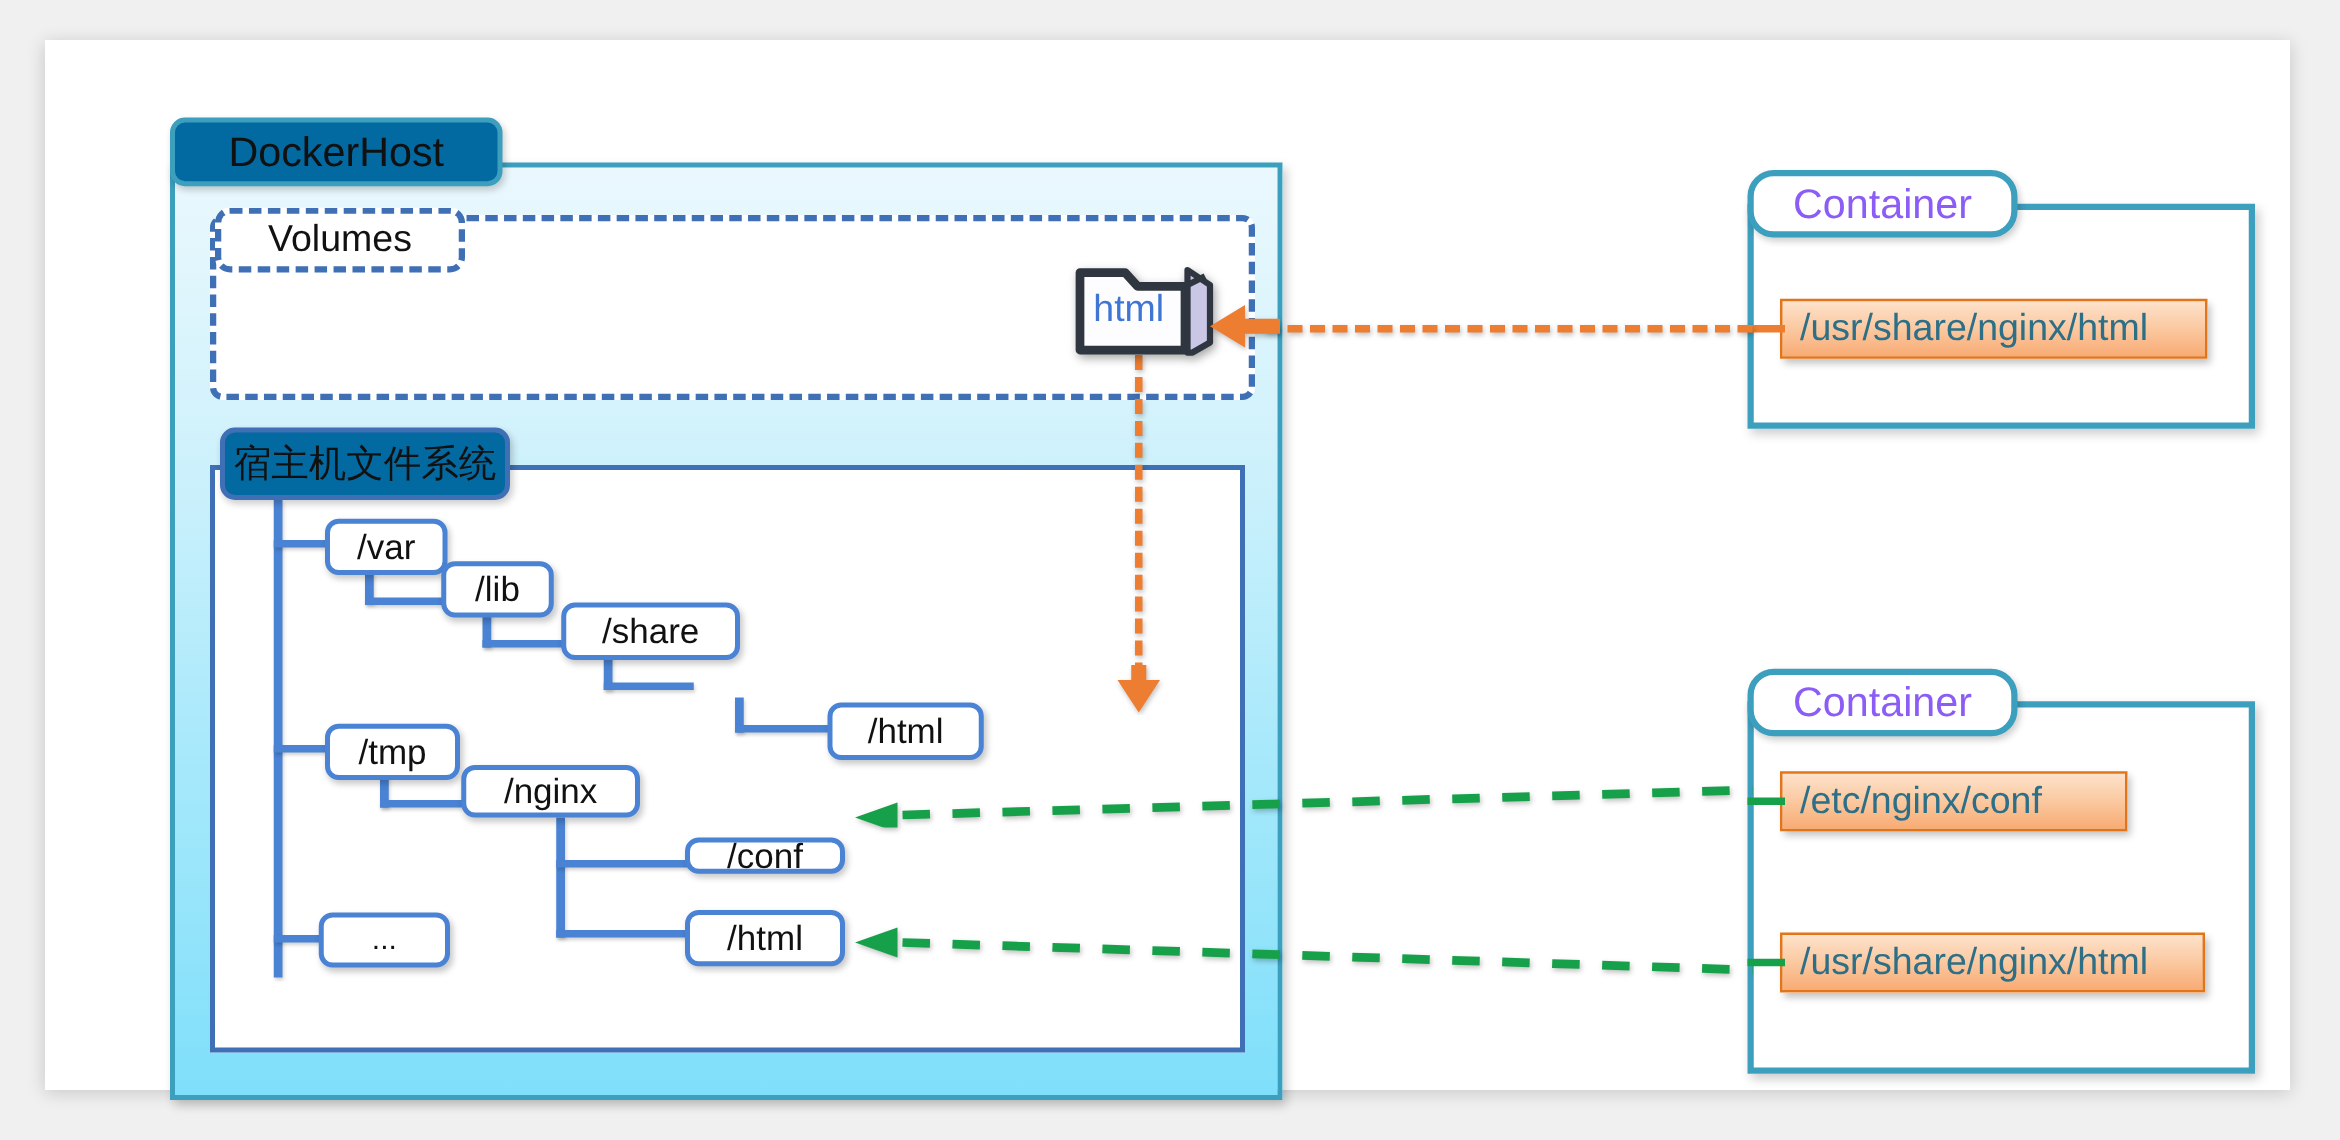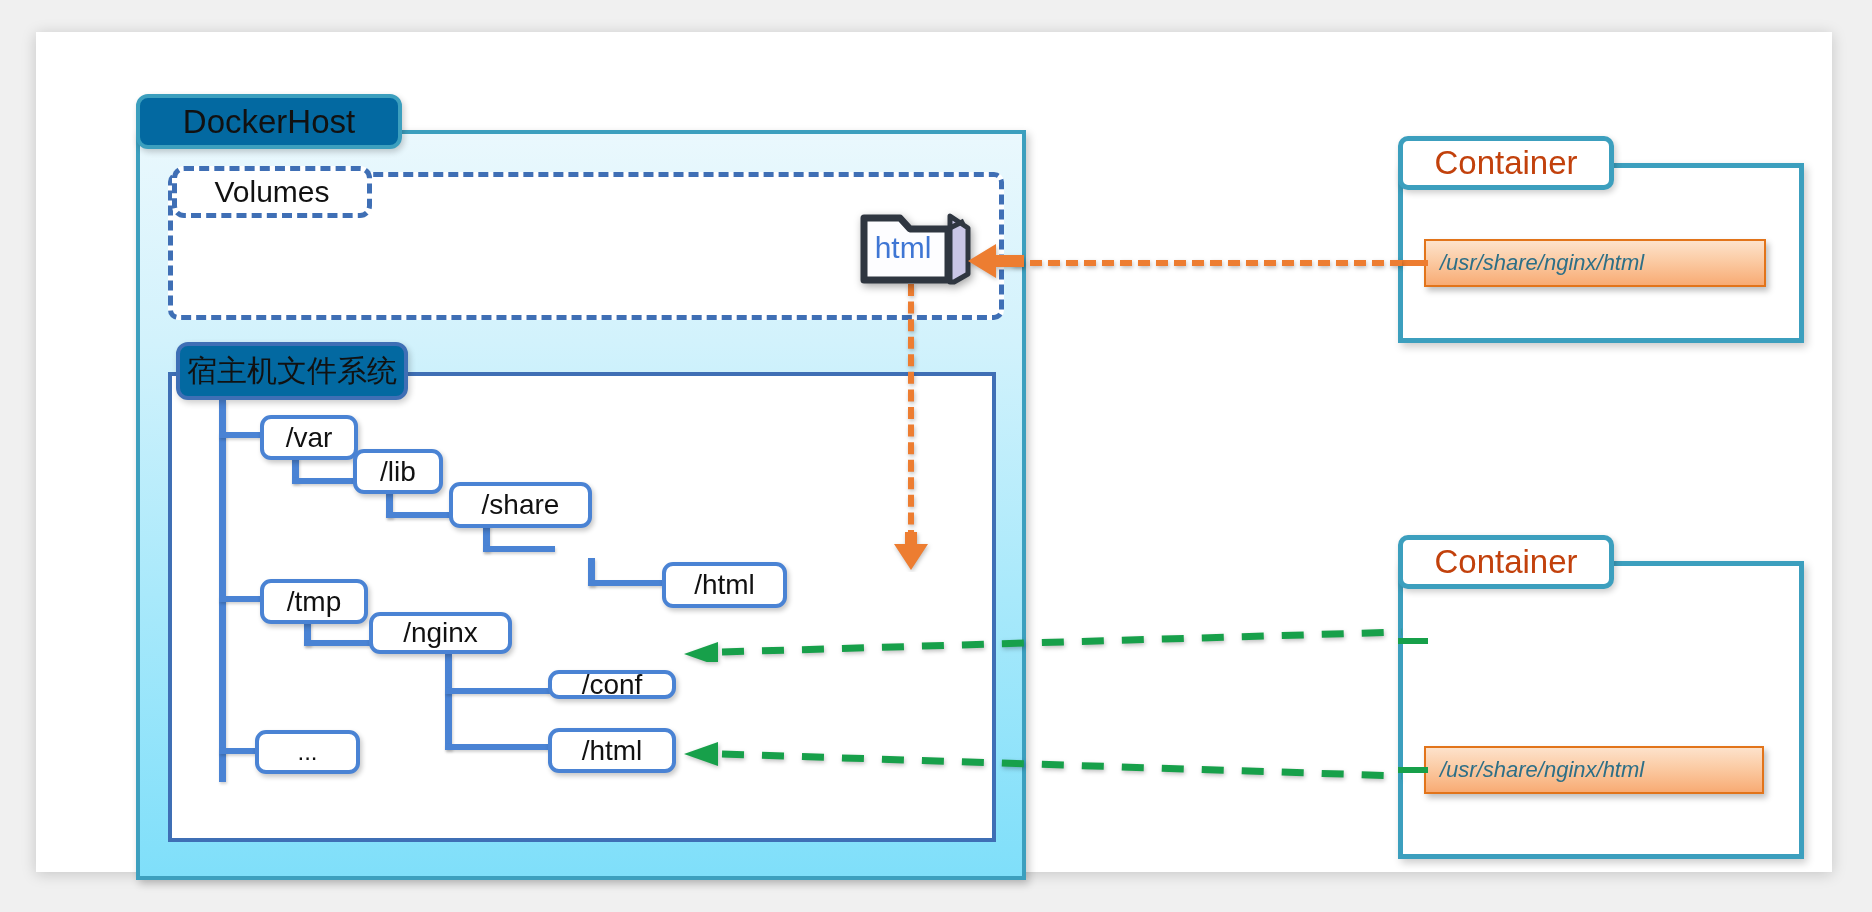--- a/index.html
+++ b/index.html
@@ -97,38 +97,37 @@
 
   
   .ctr{
     position:absolute;background:#ffffff;
     border:5px solid #3c9fbe;
     box-sizing:border-box;
     box-shadow:3px 4px 8px rgba(0,0,0,0.20);
   }
   .ctr-tag{
     position:absolute;background:#ffffff;
-    border:5px solid #3c9fbe;border-radius:10px;
-    display:flex;align-items:center;justify-content:center;
-    font-size:33px;color:#c2410c;box-sizing:border-box;
+    border:5px solid #3c9fbe;border-radius:21px;
+    display:flex;align-items:center;justify-content:center;
+    font-size:33px;color:#8b5cf6;box-sizing:border-box;
     box-shadow:2px 3px 6px rgba(0,0,0,0.20);
     z-index:6;white-space:nowrap;
   }
   .mount{
     position:absolute;
     background:linear-gradient(180deg,#fde2cb 0%,#fbcba4 45%,#f8ab74 100%);
     border:2px solid #e2741a;
     display:flex;align-items:center;
     padding-left:14px;
-    font-size:22px;color:#2d6f87;
+    font-size:30px;color:#2d6f87;
     box-sizing:border-box;
     box-shadow:3px 4px 6px rgba(0,0,0,0.25);
     white-space:nowrap;
     z-index:5;
-    font-style:italic;
   }
 
   
   .dashline{position:absolute;z-index:7;}
   .orange-h{height:0;border-top:6px dashed #ed7d31;
             filter:drop-shadow(1px 2px 2px rgba(0,0,0,0.25));}
   .orange-v{width:0;border-left:6px dashed #ed7d31;
             filter:drop-shadow(1px 2px 2px rgba(0,0,0,0.25));}
   .green-line{filter:drop-shadow(1px 2px 2px rgba(0,0,0,0.25));}
   .solid-orange{position:absolute;background:#ed7d31;z-index:7;}
@@ -194,20 +193,21 @@
   <div class="tline" style="left:183px;top:716px;width:37px;height:6px;"></div>
   <div class="node" style="left:219px;top:698px;width:105px;height:44px;font-size:24px;">...</div>
 
   <div class="ctr" style="left:1362px;top:131px;width:406px;height:180px;"></div>
   <div class="ctr-tag" style="left:1362px;top:104px;width:216px;height:54px;">Container</div>
   <div class="mount" style="left:1388px;top:207px;width:342px;height:48px;">/usr/share/nginx/html</div>
   <div class="solid-orange" style="left:1362px;top:228px;width:30px;height:6px;"></div>
 
   <div class="ctr" style="left:1362px;top:529px;width:406px;height:298px;"></div>
   <div class="ctr-tag" style="left:1362px;top:503px;width:216px;height:54px;">Container</div>
+  <div class="mount" style="left:1388px;top:585px;width:278px;height:48px;">/etc/nginx/conf</div>
   <div class="solid-green" style="left:1362px;top:606px;width:30px;height:6px;"></div>
   <div class="mount" style="left:1388px;top:714px;width:340px;height:48px;">/usr/share/nginx/html</div>
   <div class="solid-green" style="left:1362px;top:735px;width:30px;height:6px;"></div>
 
   <div class="dashline orange-h" style="left:976px;top:228px;width:390px;"></div>
   <svg class="abs" style="left:930px;top:206px;z-index:8;" width="60" height="46">
     <polygon points="2,23 30,6 30,17 58,17 58,29 30,29 30,40" fill="#ed7d31" filter="drop-shadow(1px 2px 2px rgba(0,0,0,0.25))"></polygon>
   </svg>
 
   <div class="dashline orange-v" style="left:872px;top:252px;height:258px;"></div>

